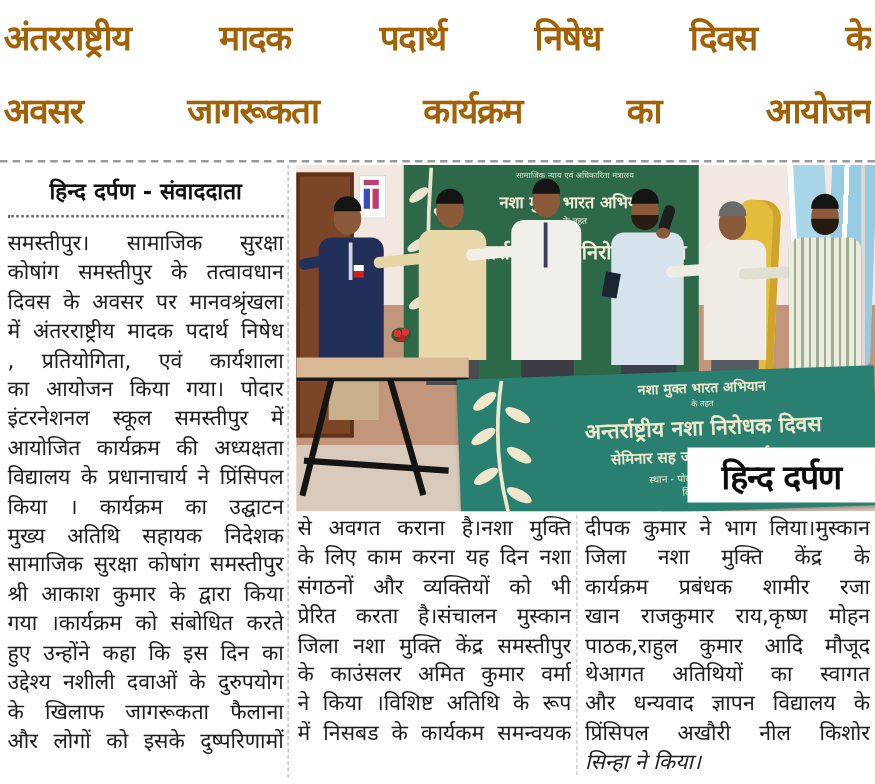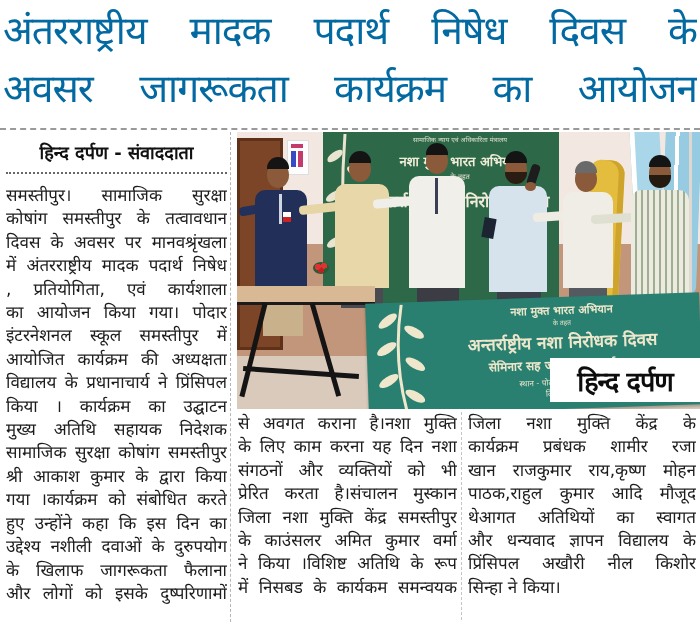--- a/index.html
+++ b/index.html
@@ -1,34 +1,34 @@
 <!DOCTYPE html>
 <html><head>
 <meta charset="utf-8">
 <style>
   html,body{margin:0;padding:0;background:#ffffff;}
   .page{position:relative;width:700px;height:627px;background:#ffffff;overflow:hidden;
         font-family:"DejaVu Sans","Liberation Sans",sans-serif;color:#111;}
   
   .headline{position:absolute;left:3px;top:2px;width:694px;}
-  .headline .hline{font-size:39px;font-weight:normal;line-height:58px;letter-spacing:-1px;
-        color:#0369a1;text-align:justify;text-align-last:justify;white-space:nowrap;overflow:hidden;}
+  .headline .hline{font-size:28px;font-weight:bold;line-height:58px;letter-spacing:-1px;
+        color:#a16207;text-align:justify;text-align-last:justify;white-space:nowrap;overflow:hidden;}
   .rule-dashed{position:absolute;left:0;top:128px;width:700px;border-top:2px dashed #9a9a9a;}
   
   .col1{position:absolute;left:6px;top:136px;width:221px;}
   .byline{font-size:18px;font-weight:bold;text-align:center;padding:4px 0 8px 0;color:#111;}
   .dotted-rule{border-top:2px dotted #666;margin-bottom:10px;}
   .tline{font-size:17px;line-height:23.4px;color:#1c1c1c;text-align:justify;text-align-last:justify;
         white-space:nowrap;overflow:hidden;}
   .vsep1{position:absolute;left:230px;top:132px;height:490px;border-left:1px dashed #b5b5b5;}
   .vsep2{position:absolute;left:461px;top:412px;height:208px;border-left:1px dashed #c4c4c4;}
   
   .col2{position:absolute;left:238px;top:412px;width:219px;}
   .col3{position:absolute;left:468px;top:412px;width:228px;}
-  .col3 .tline:last-child{text-align-last:left;}
+  .col3 .tline:last-child{text-align-last:left;font-style:italic;}
   
   .photo{position:absolute;left:237px;top:132px;width:463px;height:277px;background:#f2e8e1;overflow:hidden;}
   .wall-lower{position:absolute;left:0;top:112px;width:463px;height:114px;background:#c2967a;}
   .floor{position:absolute;left:0;top:224px;width:463px;height:53px;background:#d9cabb;}
   .door{position:absolute;left:0;top:6px;width:46px;height:212px;background:#7d4527;border:3px solid #5e3118;box-sizing:border-box;}
   .poster{position:absolute;left:50px;top:8px;width:20px;height:33px;background:#fdfdfd;border:1px solid #ddd;}
   .poster i{position:absolute;display:block;}
   .poster .d1{left:3px;top:3px;width:12px;height:4px;background:#c43a6a;}
   .poster .d2{left:3px;top:10px;width:5px;height:16px;background:#3a4ac4;}
   .poster .d3{left:10px;top:10px;width:5px;height:16px;background:#c43a6a;}
@@ -277,20 +277,21 @@
       <div class="tline">से अवगत कराना है।नशा मुक्ति</div>
       <div class="tline">के लिए काम करना यह दिन नशा</div>
       <div class="tline">संगठनों और व्यक्तियों को भी</div>
       <div class="tline">प्रेरित करता है।संचालन मुस्कान</div>
       <div class="tline">जिला नशा मुक्ति केंद्र समस्तीपुर</div>
       <div class="tline">के काउंसलर अमित कुमार वर्मा</div>
       <div class="tline">ने किया ।विशिष्ट अतिथि के रूप</div>
       <div class="tline">में निसबड के कार्यकम समन्वयक</div>
     </div>
   <div class="col3">
+      <div class="tline">दीपक कुमार ने भाग लिया।मुस्कान</div>
       <div class="tline">जिला नशा मुक्ति केंद्र के</div>
       <div class="tline">कार्यक्रम प्रबंधक शामीर रजा</div>
       <div class="tline">खान राजकुमार राय,कृष्ण मोहन</div>
       <div class="tline">पाठक,राहुल कुमार आदि मौजूद</div>
       <div class="tline">थेआगत अतिथियों का स्वागत</div>
       <div class="tline">और धन्यवाद ज्ञापन विद्यालय के</div>
       <div class="tline">प्रिंसिपल अखौरी नील किशोर</div>
       <div class="tline">सिन्हा ने किया।</div>
     </div>
 

